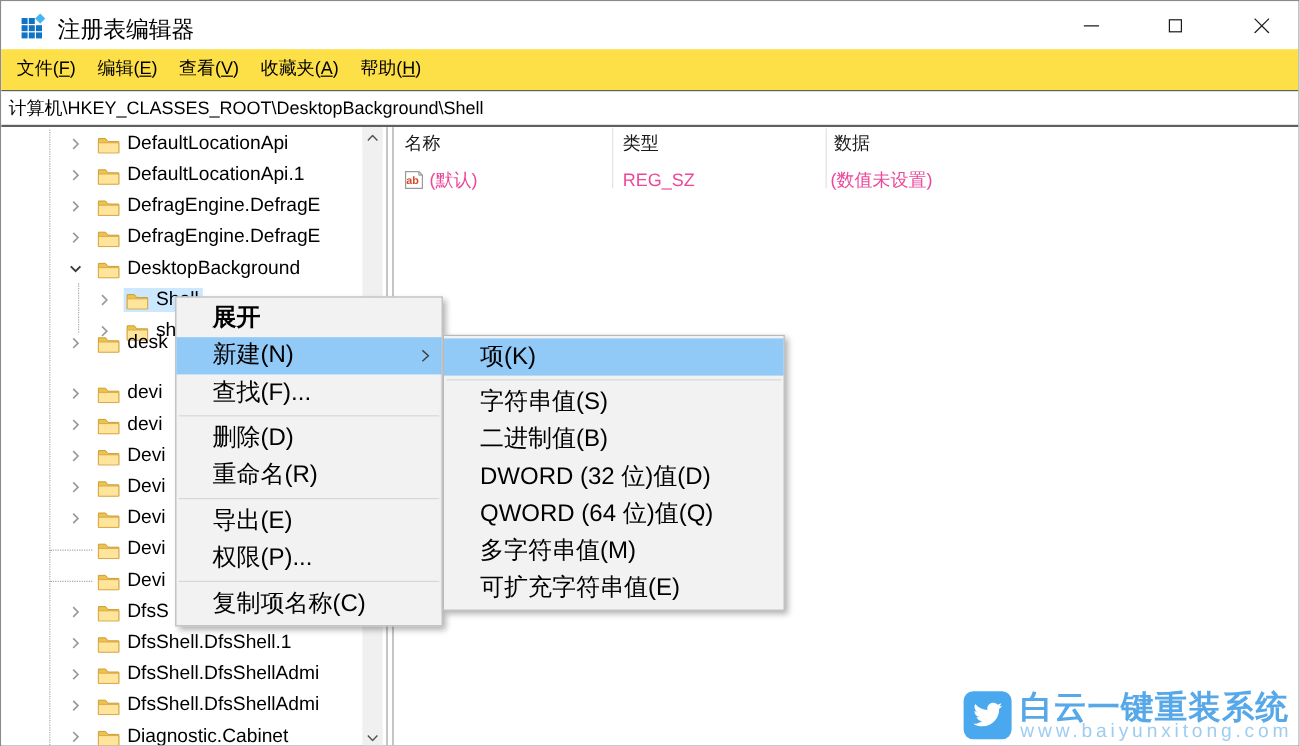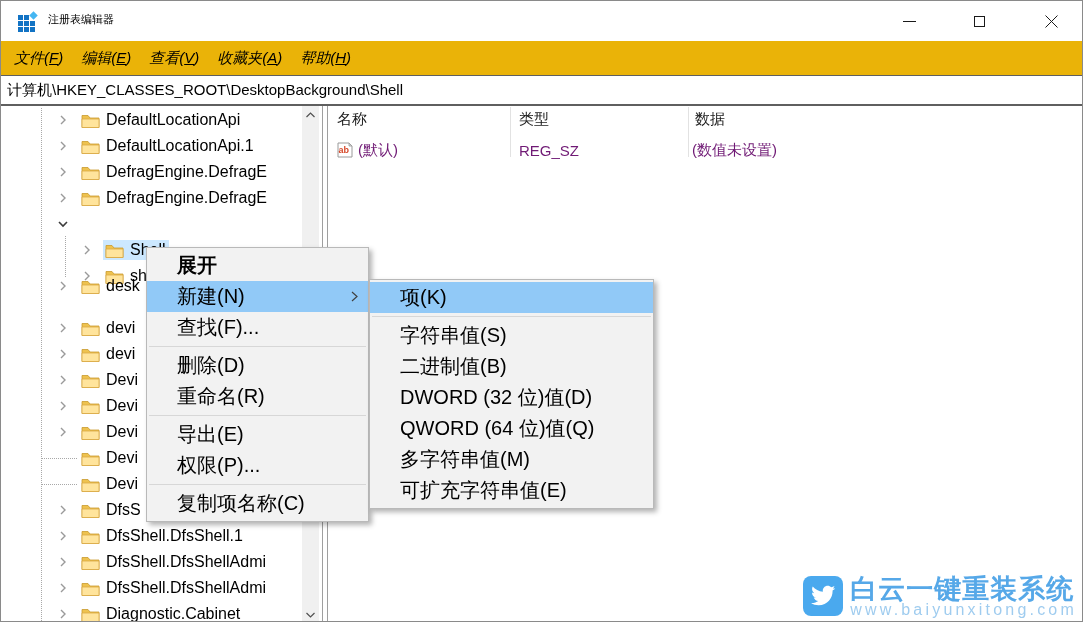--- a/index.html
+++ b/index.html
@@ -2,27 +2,27 @@
 <html><head>
 <meta charset="utf-8">
 <style>
   html,body{margin:0;padding:0;background:#fff;}
   *{box-sizing:border-box;font-family:"Liberation Sans",sans-serif;}
   .window{position:relative;width:1083px;height:622px;background:#fff;border:1px solid #8a8a8a;overflow:hidden;}
 
   
   .titlebar{position:absolute;left:0;top:0;width:100%;height:40px;background:#fff;}
   .app-icon{position:absolute;left:16px;top:10px;width:22px;height:22px;}
-  .title-text{position:absolute;left:47px;top:11px;font-size:11px;color:#000;white-space:nowrap;}
+  .title-text{position:absolute;left:47px;top:11px;font-size:19px;color:#000;white-space:nowrap;}
   .cap-btn{position:absolute;top:0;width:46px;height:40px;display:flex;align-items:center;justify-content:center;background:transparent;border:0;padding:0;cursor:default;}
   .cap-min{left:885px;} .cap-max{left:955px;} .cap-close{left:1027px;}
   .maxbox{width:11px;height:11px;border:1px solid #1a1a1a;display:block;}
 
   
-  .menubar{position:absolute;left:0;top:40px;width:100%;height:34px;background:#eab308;display:flex;align-items:center;padding-left:4px;font-style:italic;}
+  .menubar{position:absolute;left:0;top:40px;width:100%;height:34px;background:#fde047;display:flex;align-items:center;padding-left:4px;}
   .menu-item{font-size:15px;color:#000;padding:0 9px;line-height:34px;white-space:nowrap;}
   .menu-item .ukey{text-decoration:underline;}
 
   
   .addressbar{position:absolute;left:0;top:74px;width:100%;height:31px;border-top:1px solid #5f5f5f;border-bottom:2px solid #5f5f5f;background:#fff;}
   .addressbar input{position:absolute;left:0;top:0;width:100%;height:100%;border:0;outline:none;font-size:15px;padding:0 4px 0 6px;color:#000;background:transparent;}
 
   
   .main{position:absolute;left:0;top:105px;width:100%;height:517px;background:#fff;}
 
@@ -46,21 +46,21 @@
   
   .splitter{position:absolute;left:318px;top:0;width:12px;height:517px;background:#fff;}
   .splitter::before,.splitter::after{content:"";position:absolute;top:0;bottom:0;width:1px;background:#9f9f9f;}
   .splitter::before{left:3px;} .splitter::after{left:8px;}
 
   
   .list-pane{position:absolute;left:330px;top:0;right:0;height:517px;background:#fff;}
   .col-head{position:absolute;top:0;height:27px;font-size:15px;color:#1a1a1a;display:flex;align-items:center;}
   .col-sep{position:absolute;top:1px;width:1px;height:50px;background:#e2e2e2;}
   .list-row{position:absolute;top:31px;height:26px;display:flex;align-items:center;}
-  .list-cell{font-size:15px;color:#701a75;position:absolute;white-space:nowrap;text-align:right;}
+  .list-cell{font-size:15px;color:#ec4899;position:absolute;white-space:nowrap;text-align:right;}
   .reg-icon{position:absolute;display:flex;}
 
   
   .ctx{position:absolute;background:#f2f2f2;border:1px solid #b9b9b9;box-shadow:3px 3px 5px rgba(0,0,0,0.30);z-index:100;padding:2px 0;}
   .ctx-main{left:145px;top:246px;width:223px;}
   .ctx-sub{left:368px;top:278px;width:285px;}
   .ctx .mi{position:relative;height:31px;line-height:31px;padding-left:30px;font-size:20px;color:#000;white-space:nowrap;}
   .ctx .mi.bold{font-weight:bold;}
   .ctx .mi.hl{background:#91c9f7;}
   .ctx .mi .subarrow{position:absolute;right:10px;top:0;height:31px;display:flex;align-items:center;}
@@ -191,20 +191,29 @@
             </span>
             <span class="lbl">DefragEngine.DefragE</span>
           </span>
         </div>
         <div class="tree-row" style="top: 105px; padding-left: 54px;">
           <span class="chev">
             <svg width="16" height="16" viewBox="0 0 16 16">
               <path d="M4 6 L8 10 L12 6" fill="none" stroke="#3c3c3c" stroke-width="1.6"></path>
             </svg>
           </span>
+          <span class="content">
+            <span class="folder">
+              <svg width="19" height="15" viewBox="0 0 19 15">
+                <path d="M1 2.5 h6 l2 2.5 h9 v9.5 h-17 z" fill="#eec24f" stroke="#c99b2e" stroke-width="0.8"></path>
+                <path d="M1 6 h17 v8.5 h-17 z" fill="#ffe49c" stroke="#d9a845" stroke-width="0.8"></path>
+              </svg>
+            </span>
+            <span class="lbl">DesktopBackground</span>
+          </span>
         </div>
         <div class="tree-row selected" style="top: 131px; padding-left: 78px;">
           <span class="chev">
             <svg width="16" height="16" viewBox="0 0 16 16">
               <path d="M6 4 L10 8 L6 12" fill="none" stroke="#9a9a9a" stroke-width="1.4"></path>
             </svg>
           </span>
           <span class="content">
             <span class="folder">
               <svg width="19" height="15" viewBox="0 0 19 15">

